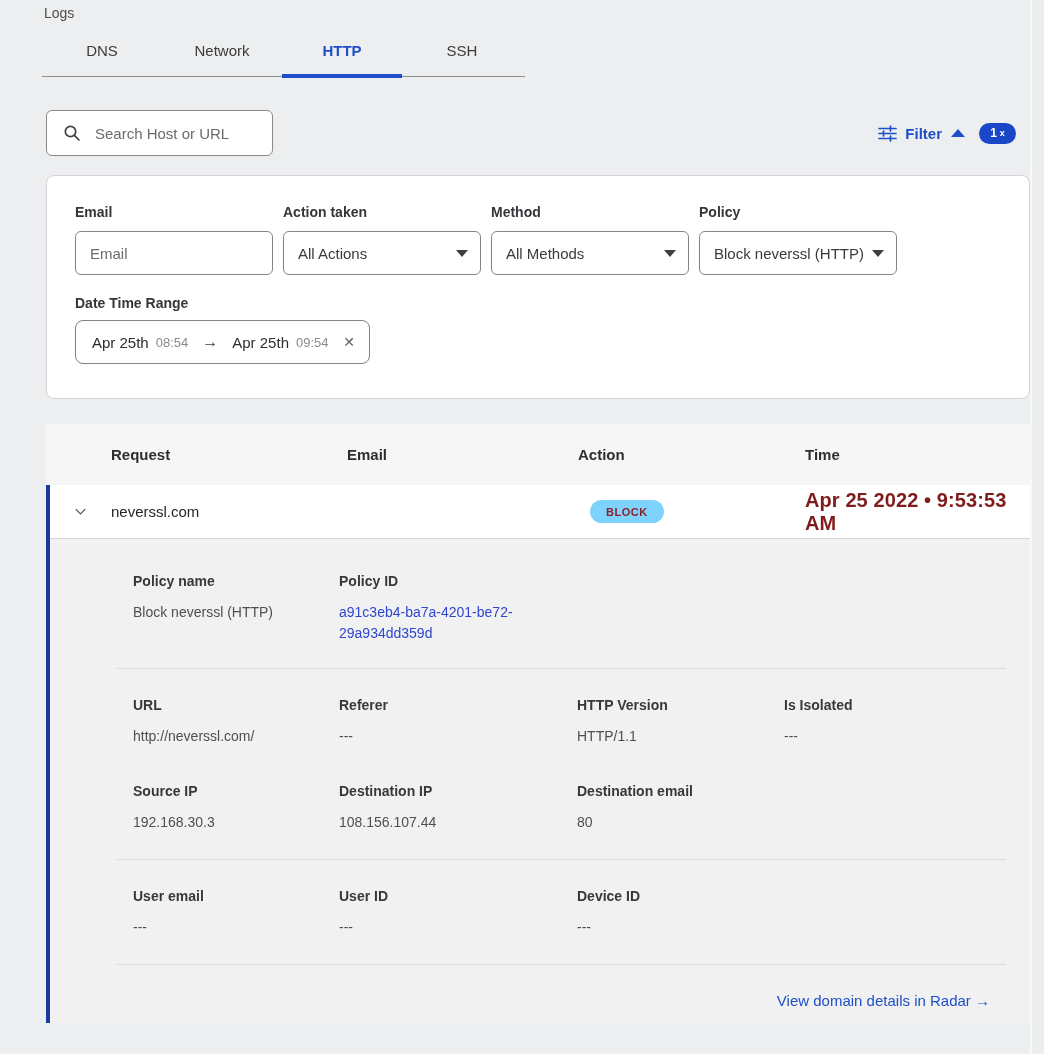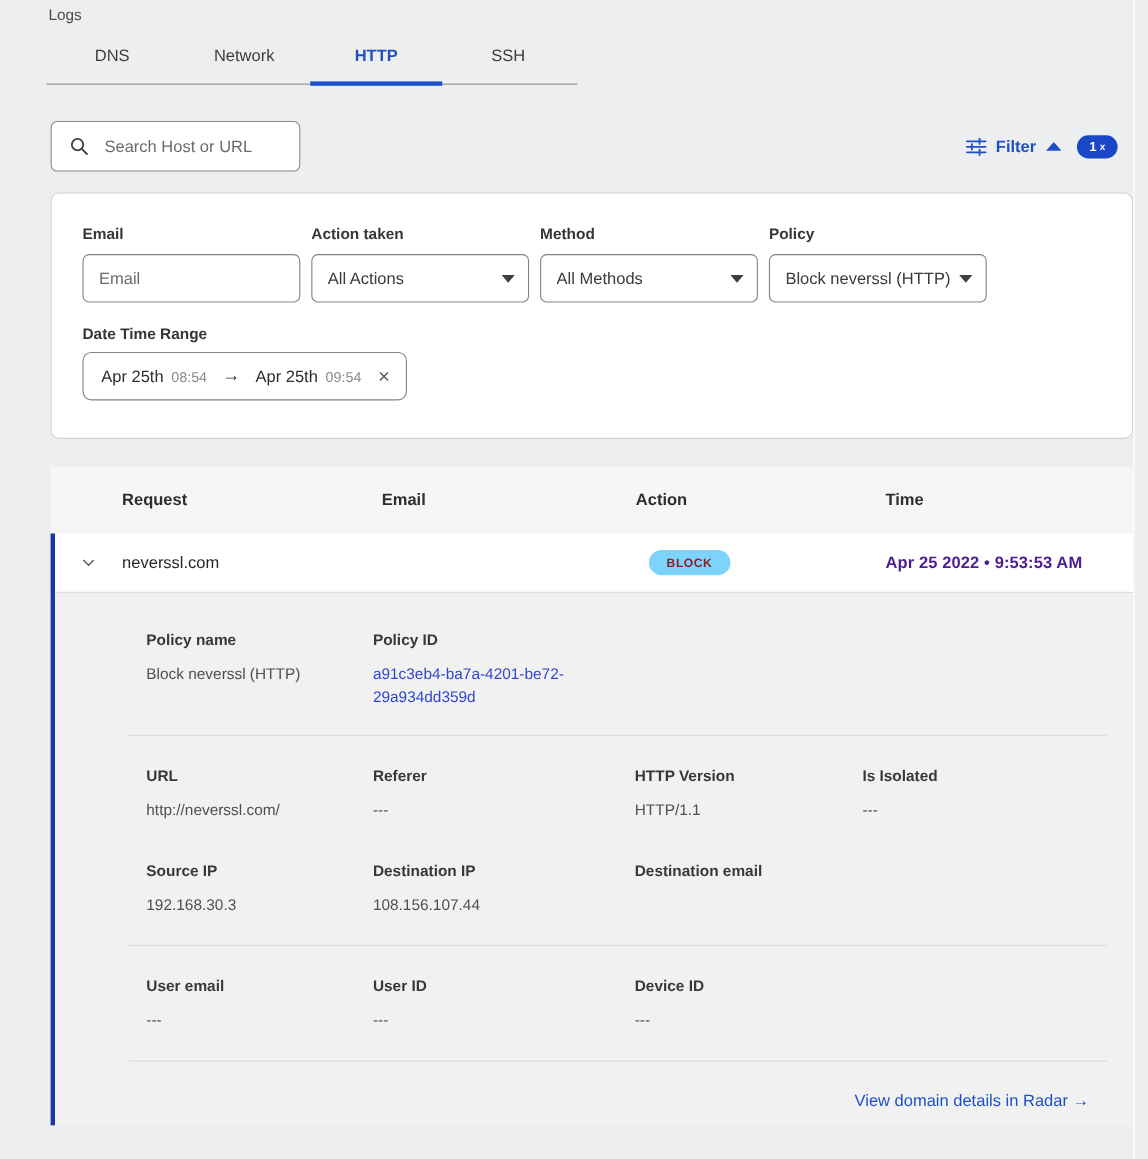--- a/index.html
+++ b/index.html
@@ -104,21 +104,21 @@
     grid-template-columns:61px 236px 231px 227px 1fr; align-items:center; cursor:pointer;
     border-bottom:1px solid #d9d9d9;
   }
   .chev-cell { display:flex; justify-content:center; align-items:center; }
   .req-cell { font-size:15px; color:#262626; }
   .block-badge {
     display:inline-block; margin-left:12px; background:#7dd3fc; color:#8f1f26;
     font-size:11px; font-weight:bold; letter-spacing:.5px; border-radius:12px;
     padding:6px 16px 5px 16px;
   }
-  .time-cell { font-size:15px; font-weight:600; color:#4c1d95; letter-spacing:.1px; }
+  .time-cell { font-size:20px; font-weight:600; color:#7f1d1d; letter-spacing:.1px; }
 
   
   .details { background:#f1f1f2; height:484px; overflow:hidden; }
   .detail-grid {
     display:grid; grid-template-columns:206px 238px 207px 1fr;
     padding:0 24px 0 83px;
   }
   .d-label { font-size:14px; font-weight:bold; color:#38383c; margin-bottom:13px; }
   .d-value { font-size:14px; color:#4f4f4f; line-height:1.5; }
   .d-link { color:#2f46d1; cursor:pointer; max-width:210px; }
@@ -277,20 +277,21 @@
           <div>
             <div class="d-label">Source IP</div>
             <div class="d-value">192.168.30.3</div>
           </div>
           <div>
             <div class="d-label">Destination IP</div>
             <div class="d-value">108.156.107.44</div>
           </div>
           <div>
             <div class="d-label">Destination email</div>
+            <div class="d-value">80</div>
           </div>
         </div>
 
         <div class="divider m26"></div>
 
         <div class="detail-grid sec4">
           <div>
             <div class="d-label">User email</div>
             <div class="d-value">---</div>
           </div>

